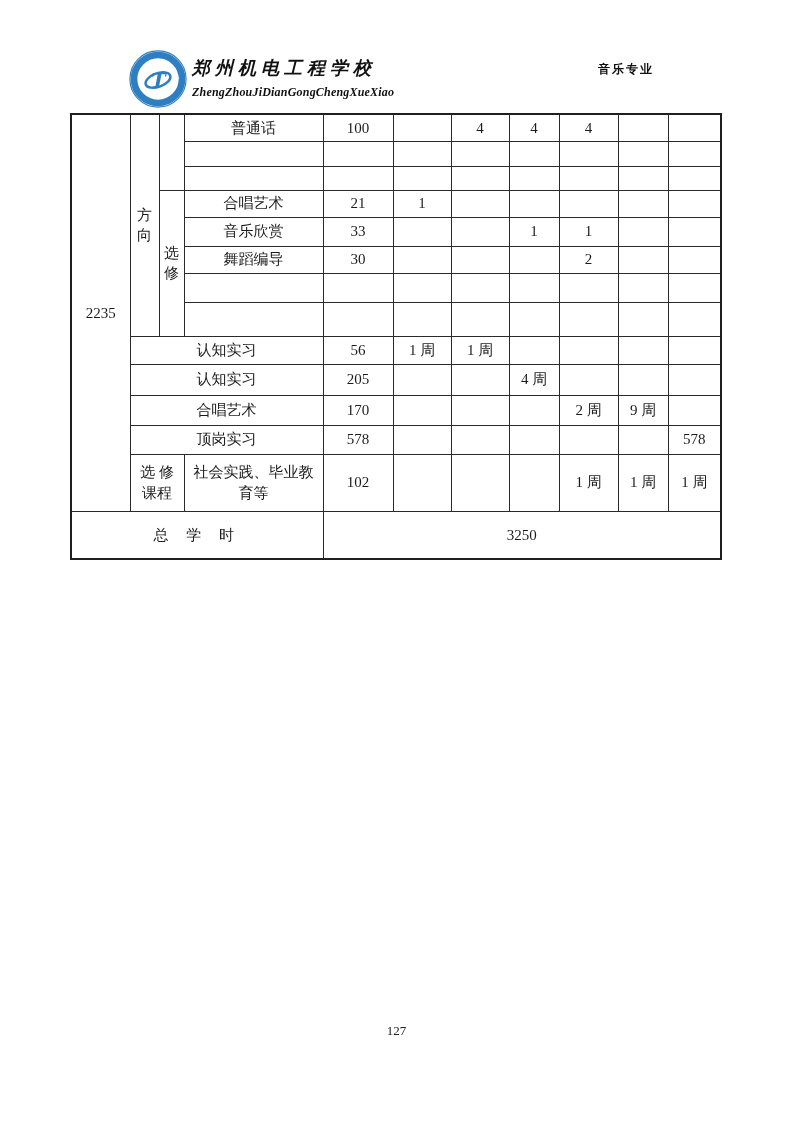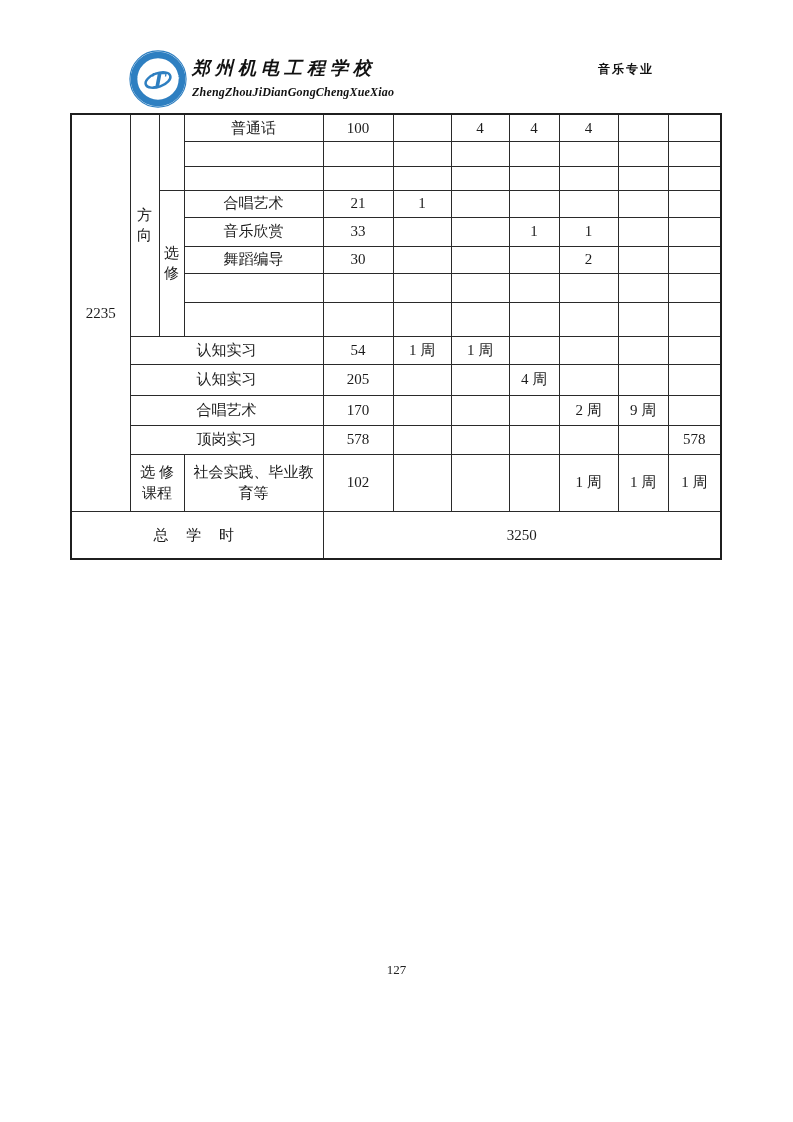--- a/index.html
+++ b/index.html
@@ -79,21 +79,21 @@
   }
   td.lft { text-align: left; padding-left: 9px; }
   td.vtop { vertical-align: top; padding-top: 3px; }
   td.pre { white-space: pre-line; }
   td.total-label { letter-spacing: 7px; }
   td.cat { white-space: pre-line; line-height: 1.6; }
 
   
   .page-number {
     position: absolute;
-    top: 962px;
+    top: 1023px;
     left: 0;
     width: 100%;
     text-align: center;
     font-size: 13px;
     color: #222;
   }
 </style>
 </head>
 <body>
 
@@ -214,21 +214,21 @@
           <td></td>
           <td></td>
           <td></td>
           <td></td>
           <td></td>
           <td></td>
           <td></td>
         </tr>
         <tr style="height:28px">
           <td colspan="3">认知实习</td>
-          <td>54</td>
+          <td>56</td>
           <td>1 周</td>
           <td>1 周</td>
           <td></td>
           <td></td>
           <td></td>
           <td></td>
         </tr>
         <tr style="height:31px">
           <td colspan="3">认知实习</td>
           <td>205</td>

